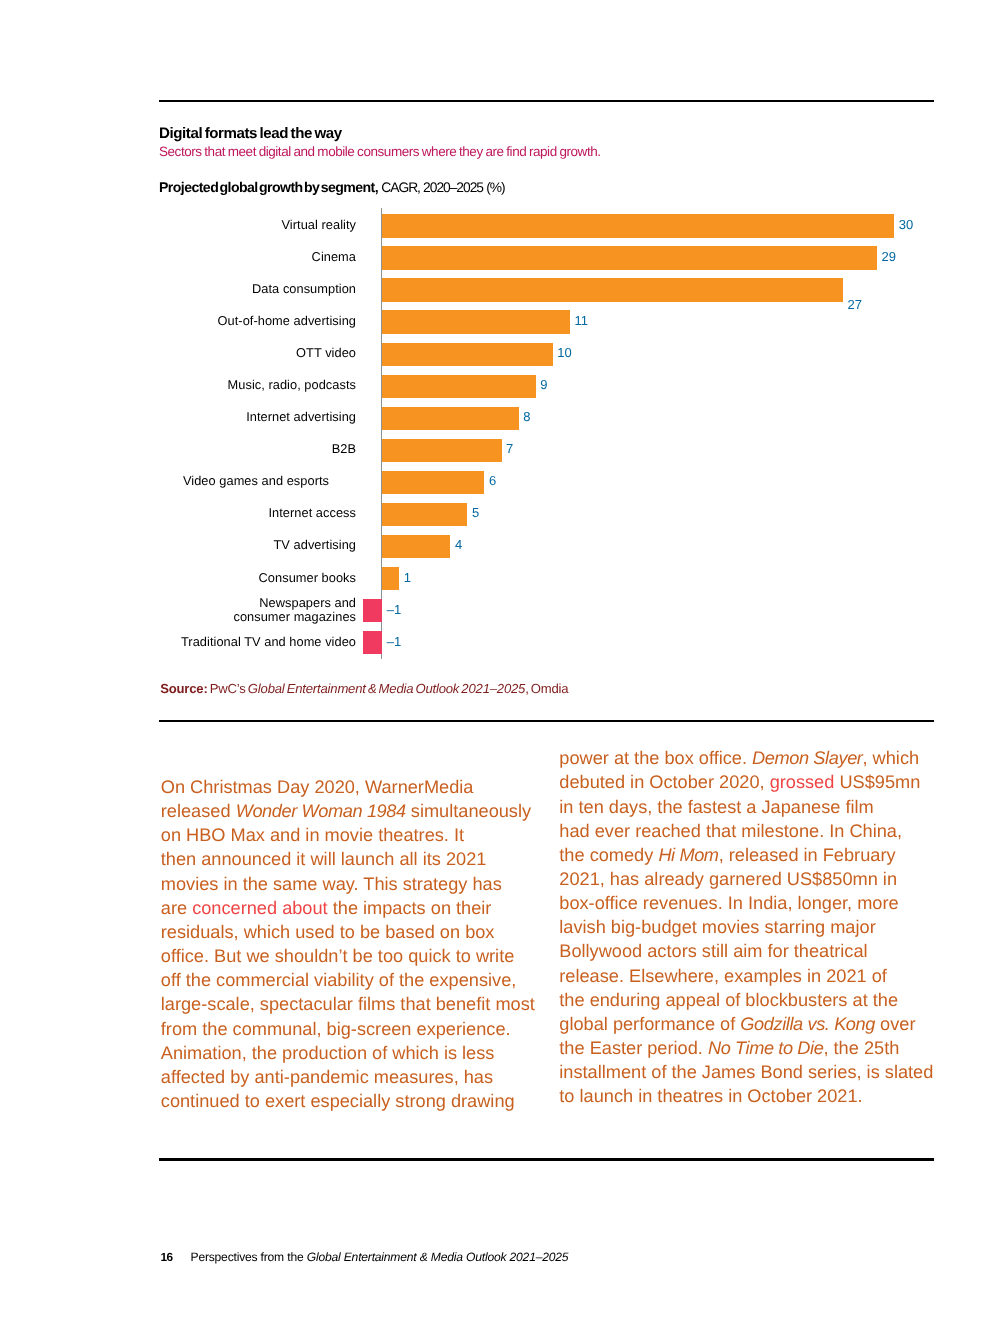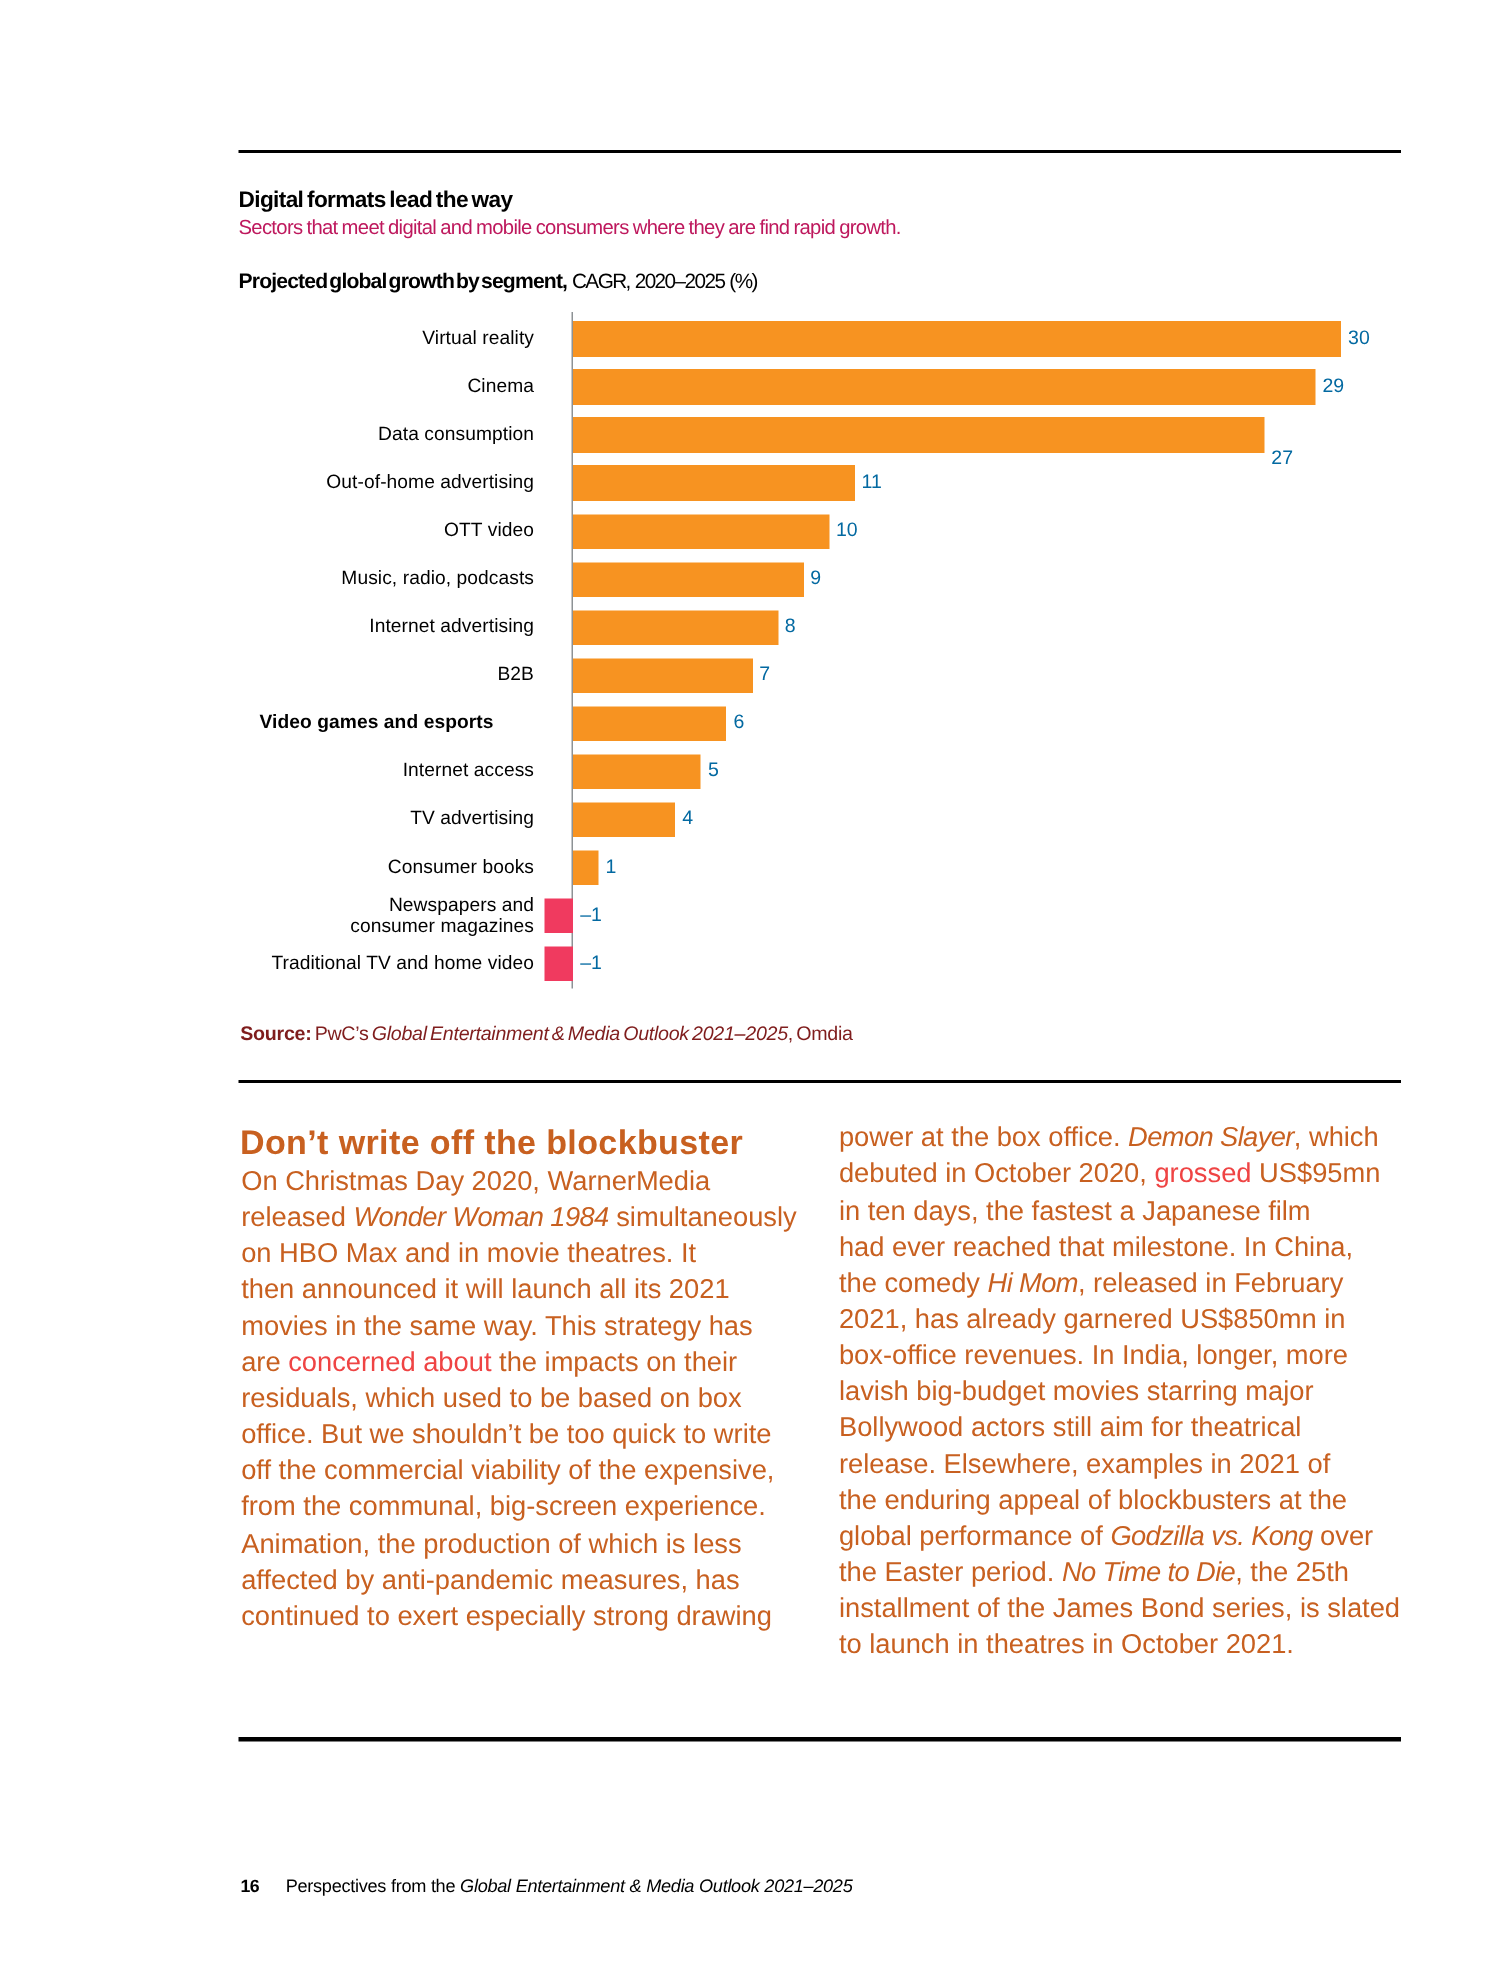--- a/index.html
+++ b/index.html
@@ -82,21 +82,21 @@
     <div class="val" style="left:398.3px;top:138.0px;">10</div>
     <div class="rowlab" style="right:577.0px;top:170.0px;">Music, radio, podcasts</div>
     <div class="bar barpos" style="left:223.0px;top:166.5px;width:153.6px;"></div>
     <div class="val" style="left:381.2px;top:170.0px;">9</div>
     <div class="rowlab" style="right:577.0px;top:202.1px;">Internet advertising</div>
     <div class="bar barpos" style="left:223.0px;top:198.6px;width:136.6px;"></div>
     <div class="val" style="left:364.2px;top:202.1px;">8</div>
     <div class="rowlab" style="right:577.0px;top:234.2px;">B2B</div>
     <div class="bar barpos" style="left:223.0px;top:230.7px;width:119.5px;"></div>
     <div class="val" style="left:347.1px;top:234.2px;">7</div>
-    <div class="rowlab" style="right:604px;top:266.3px;font-weight:bold;">Video games and esports</div>
+    <div class="rowlab" style="right:604px;top:266.3px;">Video games and esports</div>
     <div class="bar barpos" style="left:223.0px;top:262.8px;width:102.4px;"></div>
     <div class="val" style="left:330.0px;top:266.3px;">6</div>
     <div class="rowlab" style="right:577.0px;top:298.3px;">Internet access</div>
     <div class="bar barpos" style="left:223.0px;top:294.8px;width:85.3px;"></div>
     <div class="val" style="left:313.0px;top:298.3px;">5</div>
     <div class="rowlab" style="right:577.0px;top:330.4px;">TV advertising</div>
     <div class="bar barpos" style="left:223.0px;top:326.9px;width:68.3px;"></div>
     <div class="val" style="left:295.9px;top:330.4px;">4</div>
     <div class="rowlab" style="right:577.0px;top:362.5px;">Consumer books</div>
     <div class="bar barpos" style="left:223.0px;top:359.0px;width:17.1px;"></div>
@@ -106,32 +106,32 @@
     <div class="val" style="left:227.8px;top:394.5px;">–1</div>
     <div class="rowlab" style="right:577.0px;top:426.6px;">Traditional TV and home video</div>
     <div class="bar barneg" style="left:204.4px;top:423.1px;width:18.6px;"></div>
     <div class="val" style="left:227.8px;top:426.6px;">–1</div>
   </div>
 
   <div class="source"><b>Source:</b><span> PwC’s </span><i>Global Entertainment &amp; Media Outlook 2021–2025</i><span>, Omdia</span></div>
 
   <div class="rule" id="rule-mid"></div>
 
-  <div class="art-h">Don’t write off the blockbuster</div>
 
   <div class="col" id="col-left">
     <div class="ln"><span>On Christmas Day 2020, WarnerMedia</span></div>
     <div class="ln"><span>released </span><i>Wonder Woman 1984</i><span> simultaneously</span></div>
     <div class="ln"><span>on HBO Max and in movie theatres. It</span></div>
     <div class="ln"><span>then announced it will launch all its 2021</span></div>
     <div class="ln"><span>movies in the same way. This strategy has</span></div>
     <div class="ln"><span>are </span><span class="blk">concerned about</span><span> the impacts on their</span></div>
     <div class="ln"><span>residuals, which used to be based on box</span></div>
     <div class="ln"><span>office. But we shouldn’t be too quick to write</span></div>
     <div class="ln"><span>off the commercial viability of the expensive,</span></div>
+    <div class="ln"><span>large-scale, spectacular films that benefit most</span></div>
     <div class="ln"><span>from the communal, big-screen experience.</span></div>
     <div class="ln"><span>Animation, the production of which is less</span></div>
     <div class="ln"><span>affected by anti-pandemic measures, has</span></div>
     <div class="ln"><span>continued to exert especially strong drawing</span></div>
   </div>
   <div class="col" id="col-right">
     <div class="ln"><span>power at the box office. </span><i>Demon Slayer</i><span>, which</span></div>
     <div class="ln"><span>debuted in October 2020, </span><span class="blk">grossed</span><span> US$95mn</span></div>
     <div class="ln"><span>in ten days, the fastest a Japanese film</span></div>
     <div class="ln"><span>had ever reached that milestone. In China,</span></div>

